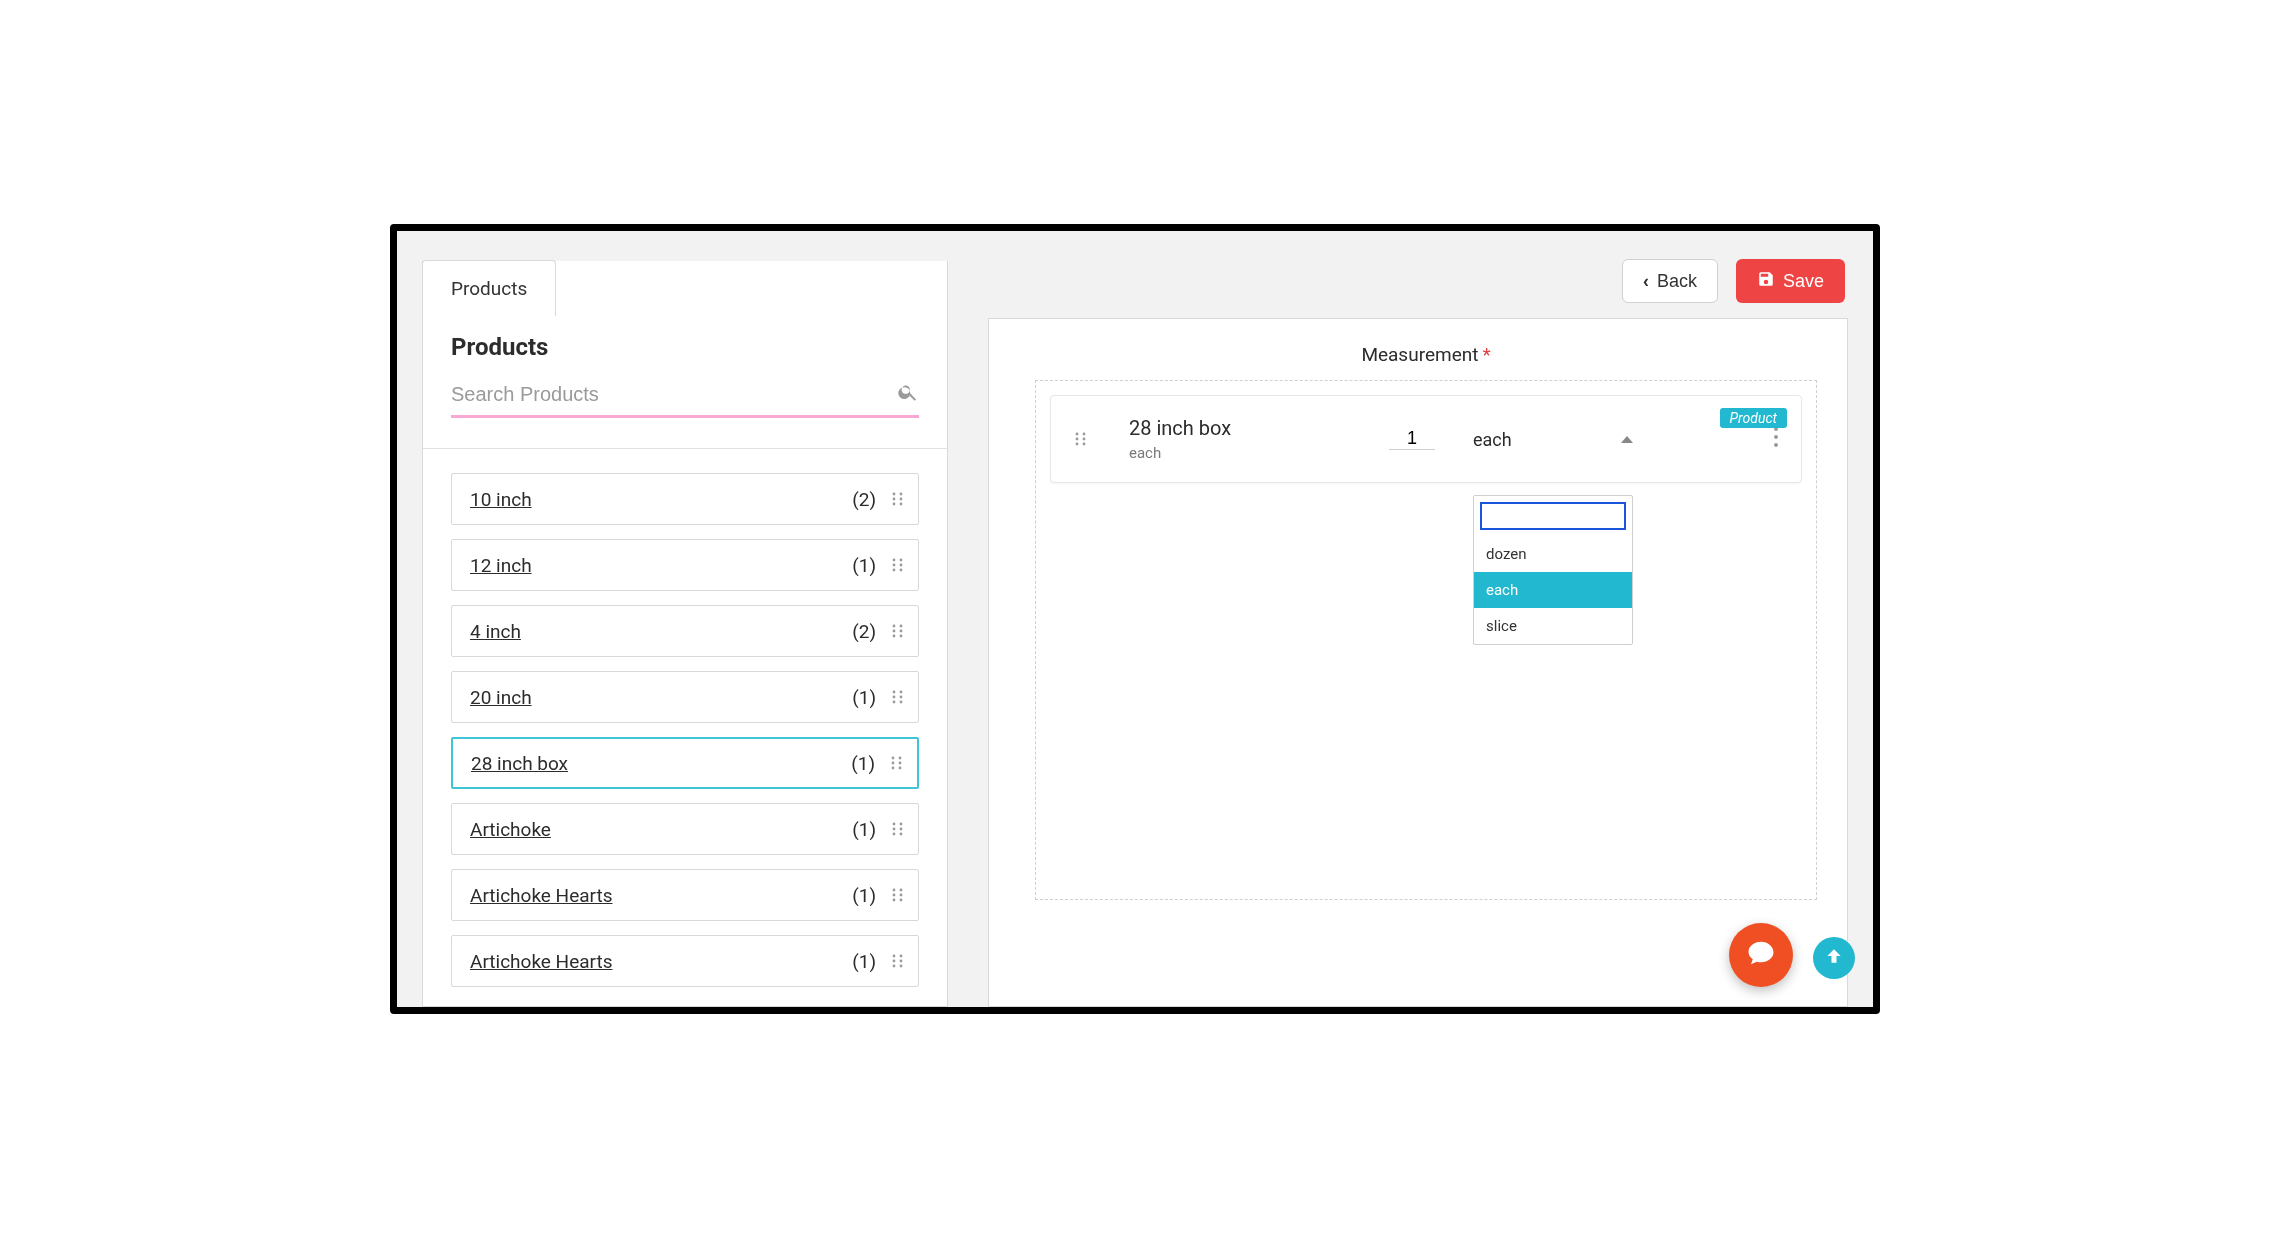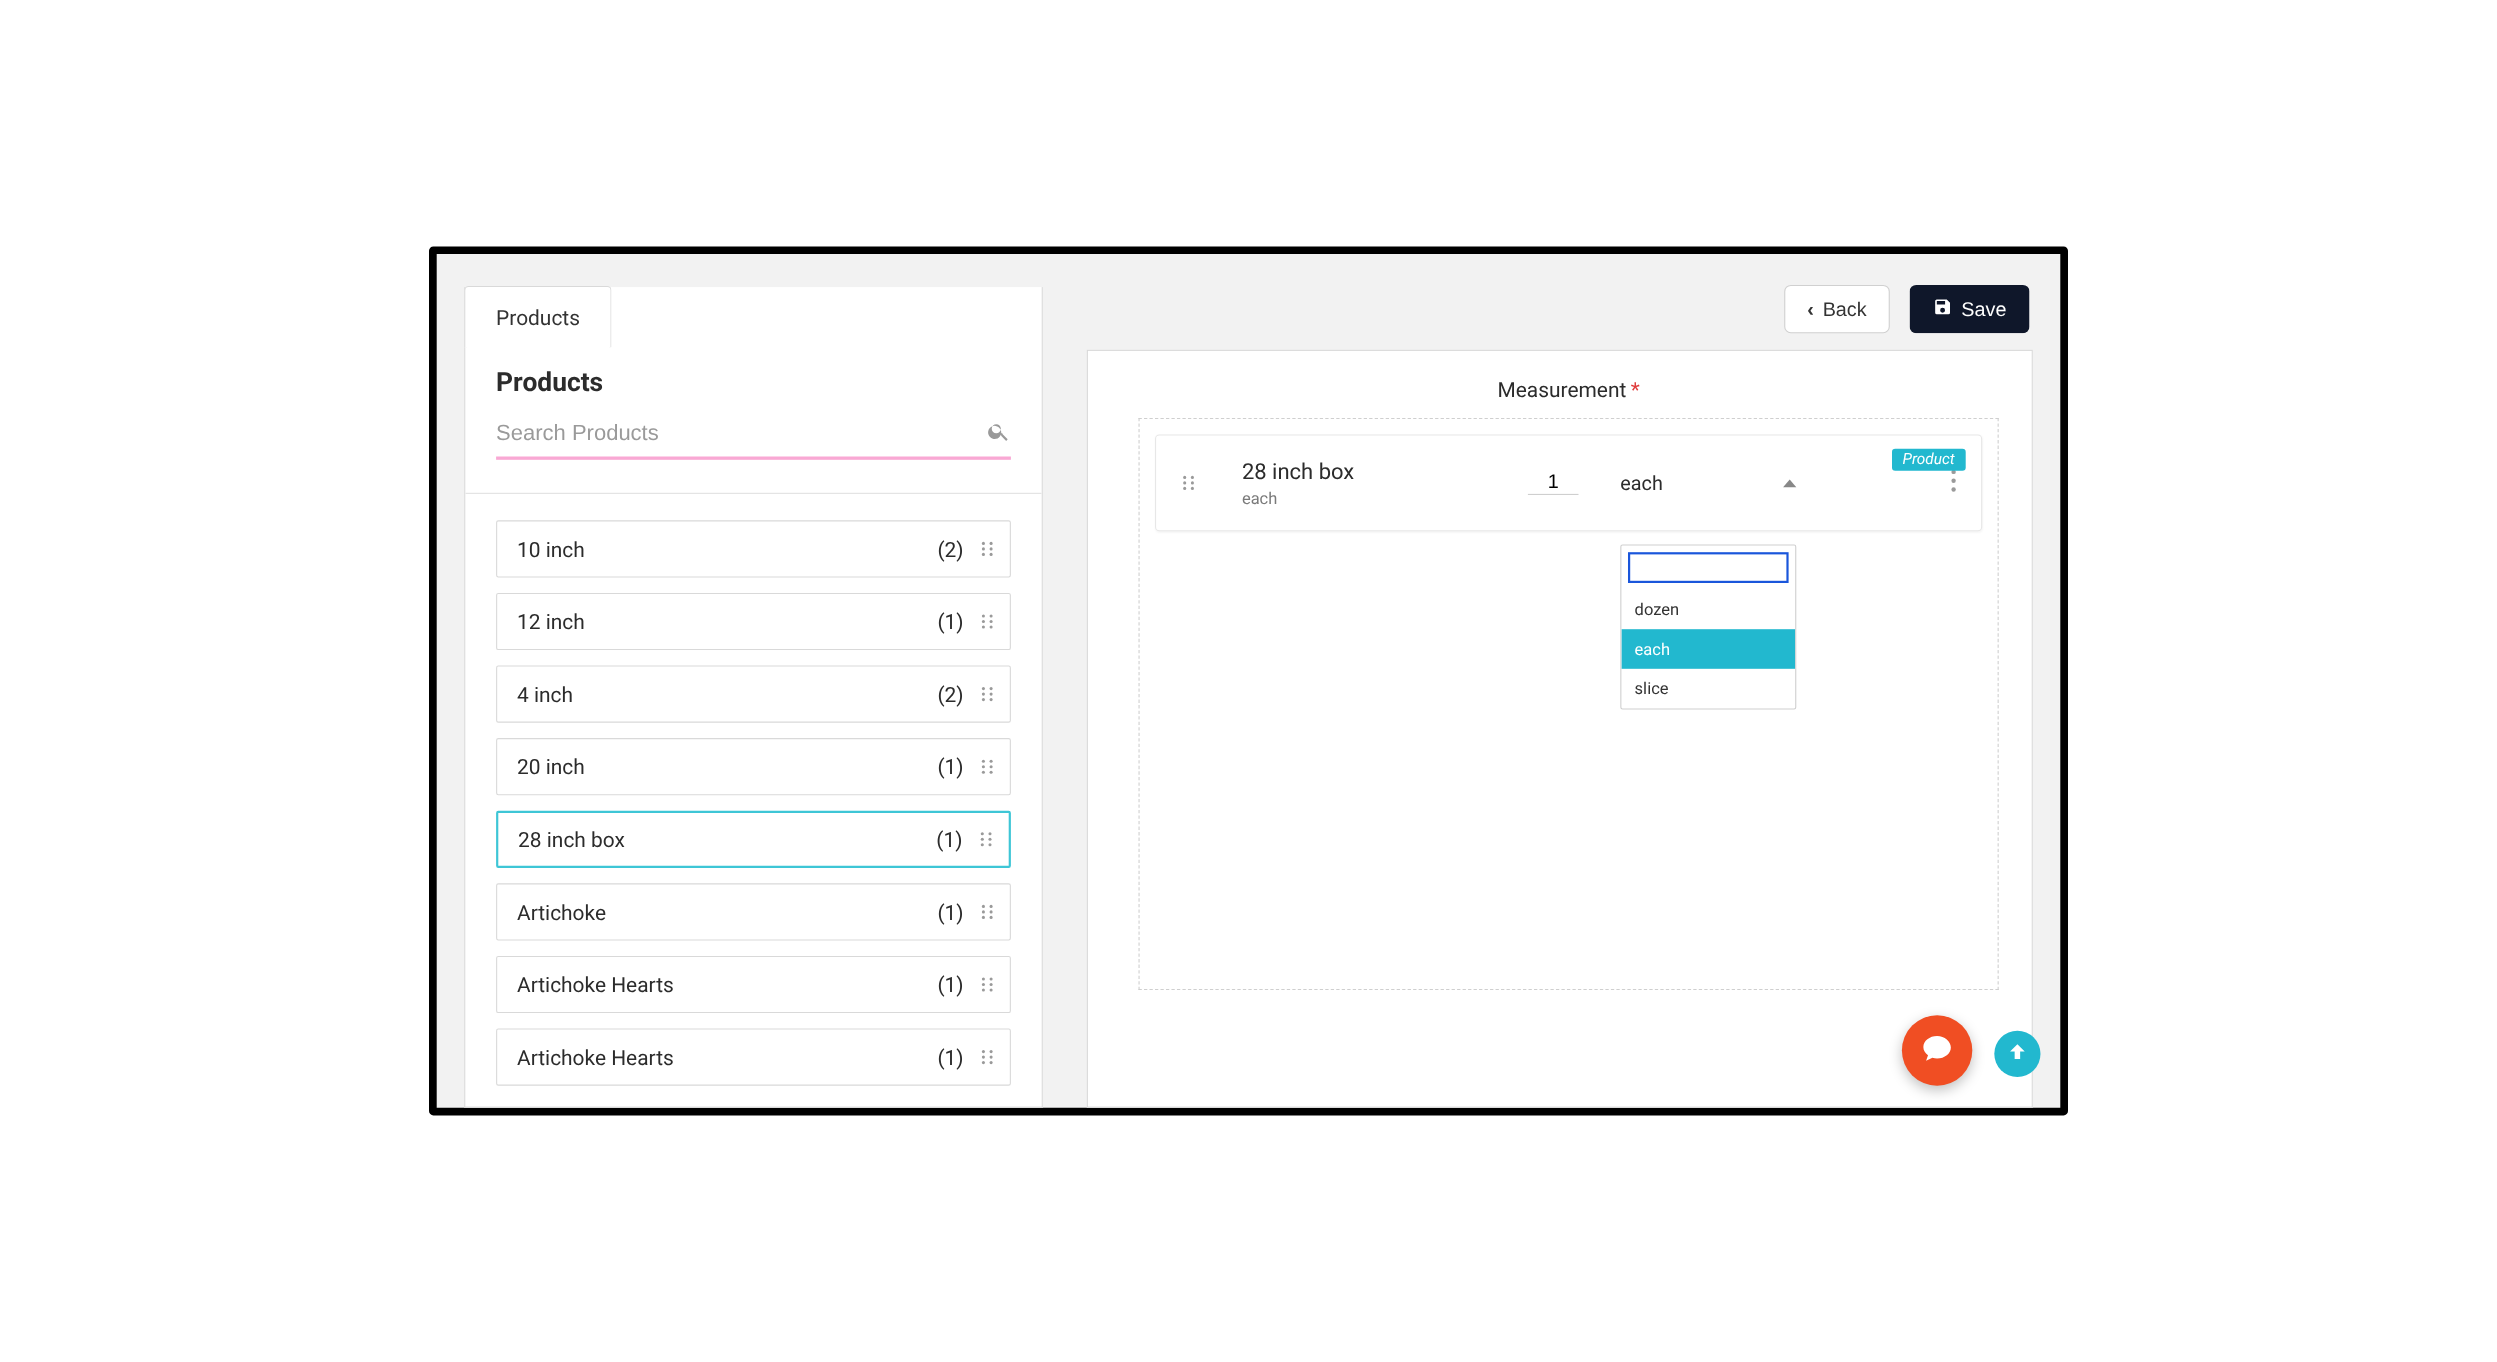--- a/index.html
+++ b/index.html
@@ -14,21 +14,21 @@
     border: 7px solid #000; border-radius: 4px;
     background: #f2f2f2;
     position: relative; overflow: hidden;
   }
   .content { position: relative; width: 100%; height: 100%; padding: 30px 25px 0 25px; }
 
   
   .top-actions { position: absolute; top: 28px; right: 28px; display: flex; gap: 18px; z-index: 3; }
   .btn { display: inline-flex; align-items: center; justify-content: center; gap: 8px; height: 44px; padding: 0 20px; border-radius: 6px; font-size: 18px; font-weight: 500; cursor: pointer; border: 1px solid transparent; }
   .btn-back { background: #fff; border: 1px solid #d0d0d0; color: #333; }
-  .btn-save { background: #0f172a; color: #fff; }
+  .btn-save { background: #ef4444; color: #fff; }
   .btn-save svg { width: 18px; height: 18px; }
 
   
   .cols { display: flex; height: 100%; gap: 40px; }
 
   
   .left { width: 526px; background: #fff; border: 1px solid #d9d9d9; border-top: none; border-radius: 0; position: relative; }
   .tab-wrap { position: absolute; top: -1px; left: -1px; display: flex; }
   .tab-active { background: #fff; border: 1px solid #d9d9d9; border-bottom: none; padding: 16px 28px; font-size: 19px; color: #333; border-top-left-radius: 4px; border-top-right-radius: 4px; }
   .left-inner { padding: 72px 28px 0 28px; height: 100%; overflow: hidden; }
@@ -39,21 +39,21 @@
   .search-icon { color: #9a9a9a; }
   .search-icon svg { width: 22px; height: 22px; }
   .left-divider { height: 1px; background: #e2e2e2; margin: 30px -28px 24px -28px; }
 
   .product-list { display: flex; flex-direction: column; gap: 14px; }
   .product-item {
     display: flex; align-items: center; border: 1px solid #d9d9d9; border-radius: 2px;
     height: 52px; padding: 0 12px 0 18px; background: #fff;
   }
   .product-item.selected { border: 2px solid #3ec6d6; }
-  .product-name { flex: 1; font-size: 19px; color: #2c2c2c; }
+  .product-name { flex: 1; font-size: 19px; color: #2c2c2c; text-decoration: underline; }
   .product-count { font-size: 19px; color: #2c2c2c; margin-right: 14px; }
   .grip { color: #9a9a9a; cursor: grab; display: flex; }
   .grip svg { width: 16px; height: 16px; }
 
   
   .right { flex: 1; background: #fff; border: 1px solid #d9d9d9; margin-top: 57px; border-radius: 0; position: relative; overflow: hidden; }
   .right-title { font-size: 24px; font-weight: 700; color: #2c2c2c; padding: 22px 30px; border-bottom: 1px solid #e5e5e5; }
   .right-body { padding: 24px 30px 30px 46px; }
   .measure-label { text-align: center; font-size: 19px; color: #2c2c2c; margin-bottom: 14px; }
   .measure-label .req { color: #e03b3b; margin-left: 4px; }

